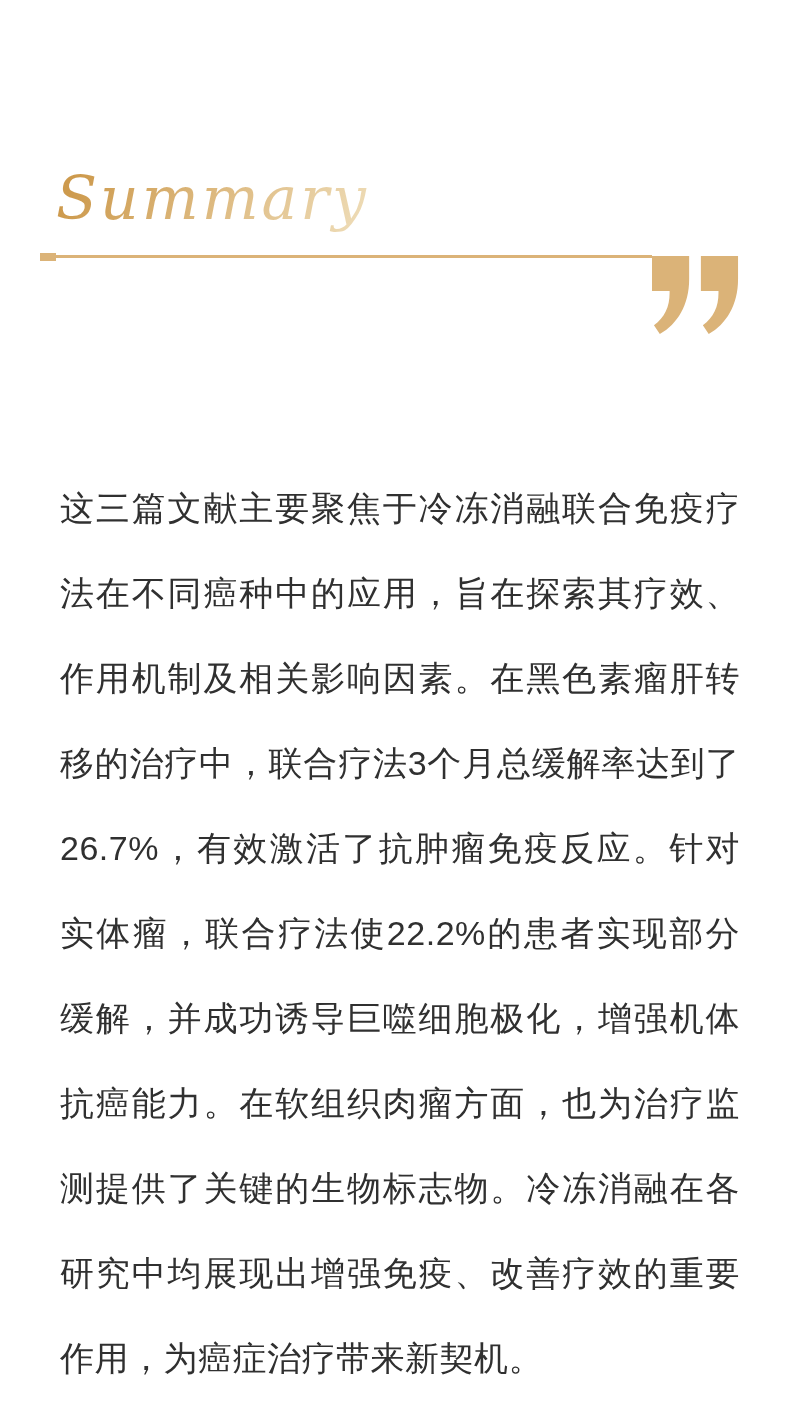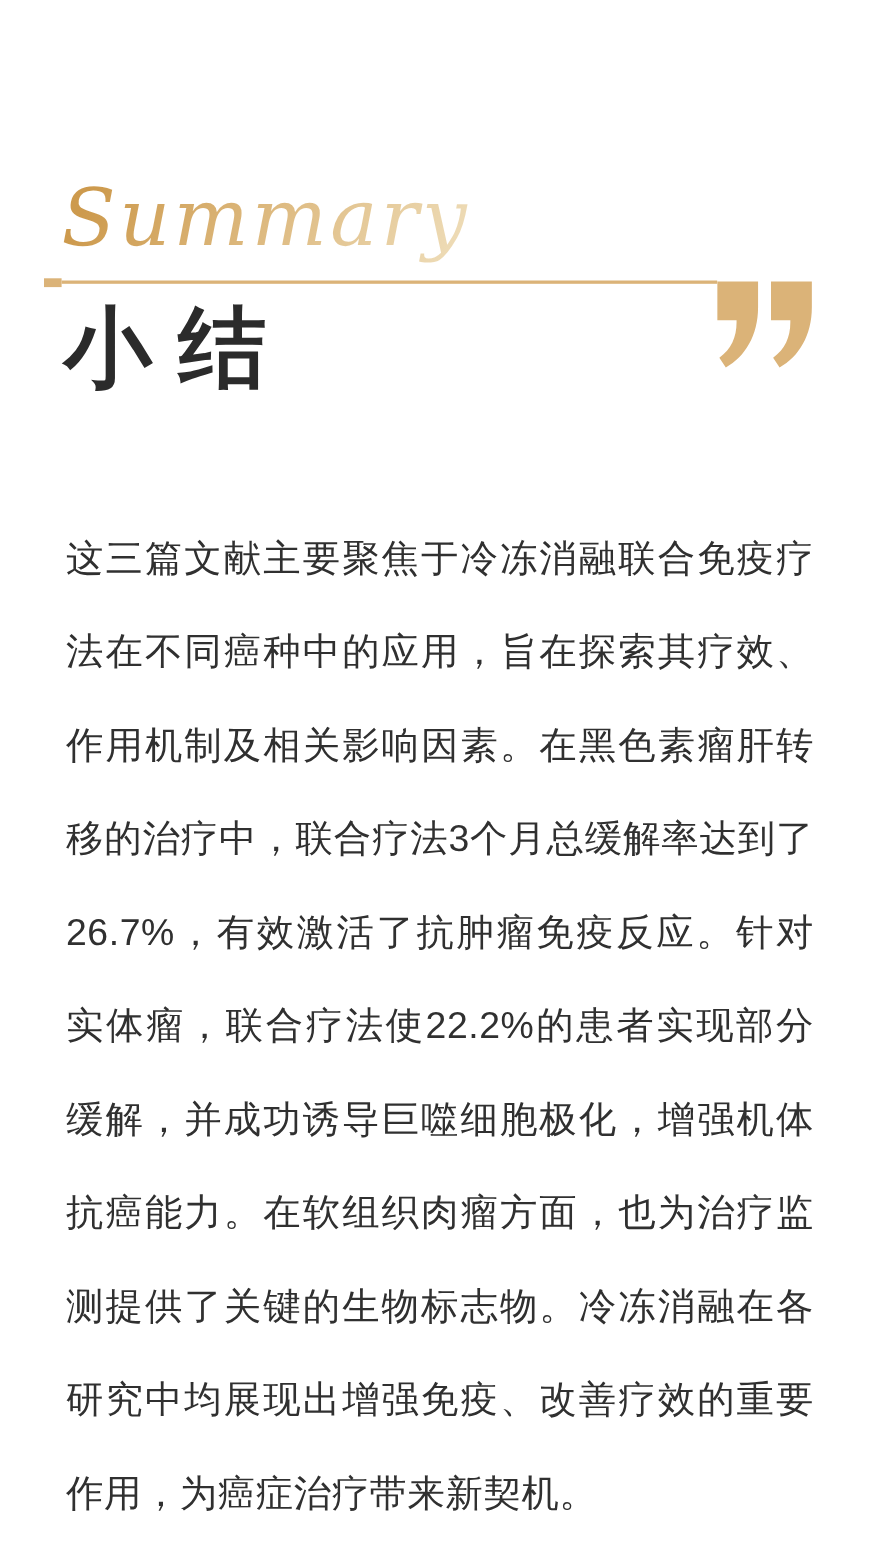--- a/index.html
+++ b/index.html
@@ -24,21 +24,21 @@
   }
 
   
   .script-heading {
     position: absolute;
     left: 56px;
     top: 146px;
     font-family: "DejaVu Serif", "Liberation Serif", serif;
     font-style: italic;
     font-weight: 400;
-    font-size: 72px;
+    font-size: 60px;
     line-height: 104px;
     letter-spacing: 3px;
     color: var(--script-g1);
     white-space: nowrap;
     text-align: right;
   }
   @supports ((-webkit-background-clip: text) or (background-clip: text)) {
     .script-heading {
       background: linear-gradient(118deg, var(--script-g1) 10%, #dfbd85 55%, var(--script-g2) 95%);
       -webkit-background-clip: text;
@@ -123,17 +123,16 @@
     <span class="divider-rule"></span>
   </div>
 
   <span class="quote-icon">
     <svg viewBox="0 0 90 80" xmlns="http://www.w3.org/2000/svg" aria-hidden="true">
       <path d="M0,0 H38 V24 C38,50 26,70 8,80 L2,71 C13,63 18,52 18,38 V36 H0 Z"></path>
       <path d="M50,0 H88 V24 C88,50 76,70 58,80 L52,71 C63,63 68,52 68,38 V36 H50 Z"></path>
     </svg>
   </span>
 
-  <h1 class="section-title">小 结</h1>
 
   <p class="body-paragraph">这三篇文献主要聚焦于冷冻消融联合免疫疗法在不同癌种中的应用，旨在探索其疗效、作用机制及相关影响因素。在黑色素瘤肝转移的治疗中，联合疗法3个月总缓解率达到了26.7%，有效激活了抗肿瘤免疫反应。针对实体瘤，联合疗法使22.2%的患者实现部分缓解，并成功诱导巨噬细胞极化，增强机体抗癌能力。在软组织肉瘤方面，也为治疗监测提供了关键的生物标志物。冷冻消融在各研究中均展现出增强免疫、改善疗效的重要作用，为癌症治疗带来新契机。</p>
 
 </div>
 
 </body></html>

